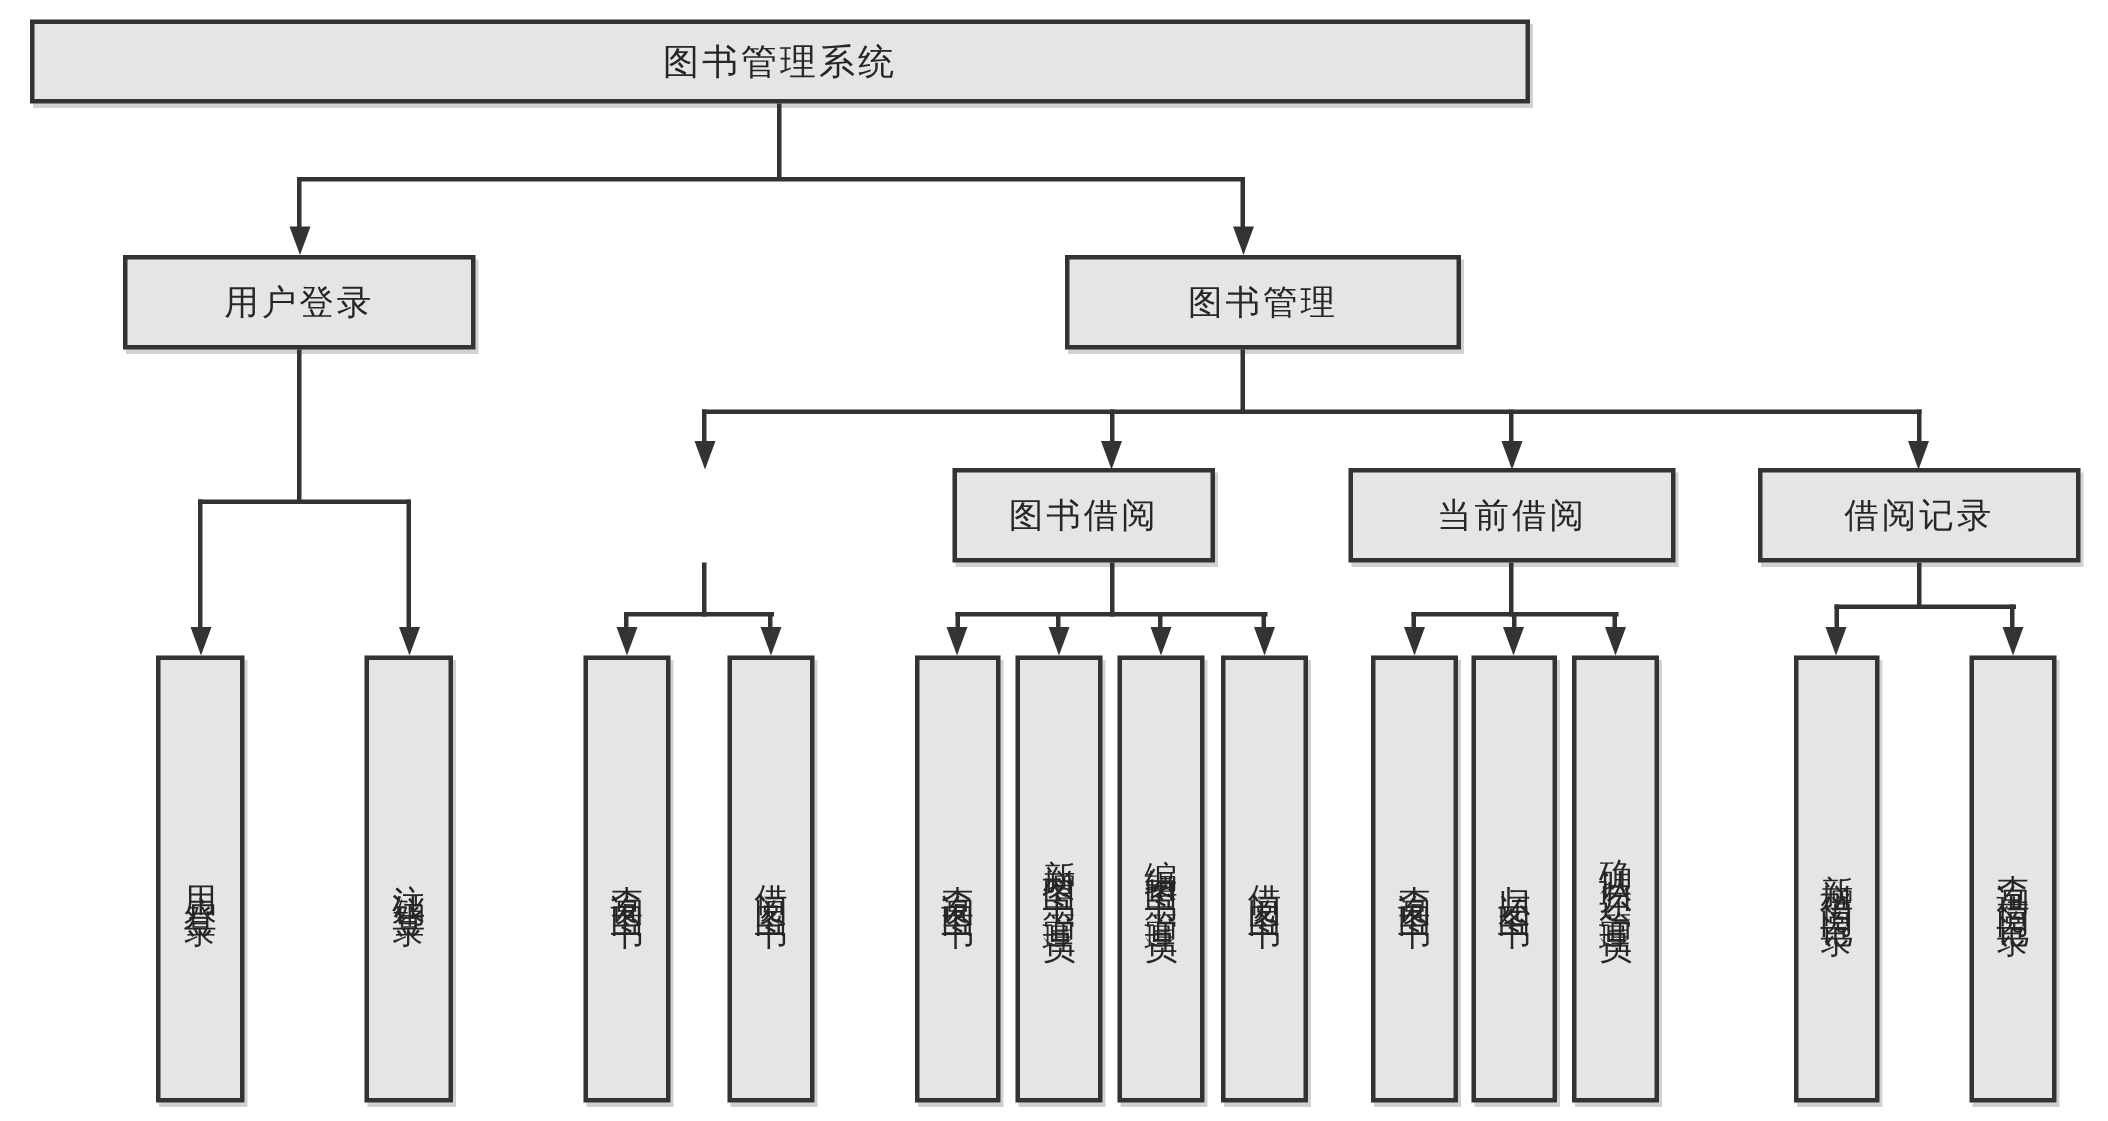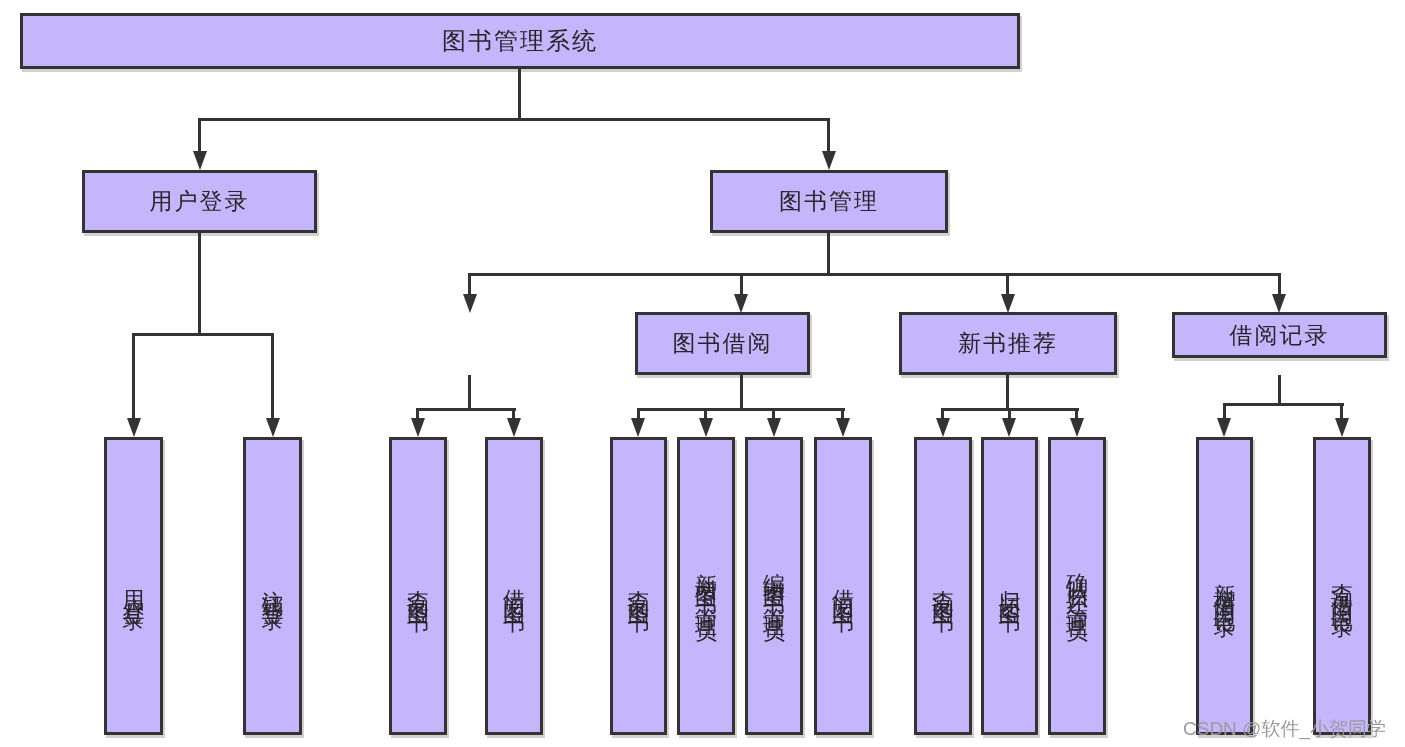--- a/index.html
+++ b/index.html
@@ -11,21 +11,21 @@
   .canvas {
     position: relative;
     width: 1405px;
     height: 747px;
     background: #ffffff;
     overflow: hidden;
   }
   
   .box {
     position: absolute;
-    background: #c4b5fd;
+    background: #e5e5e5;
     border: 3px solid #333333;
     box-shadow: 2px 3px 0 rgba(0,0,0,0.18);
     box-sizing: border-box;
     display: flex;
     align-items: center;
     justify-content: center;
     color: #262626;
   }
   .box.h span {
     font-size: 23px;
@@ -71,31 +71,31 @@
 
 <div class="canvas">
 
   <div class="box h root" style="left:20px;top:13px;width:1000px;height:56px">
     <span>图书管理系统</span>
   </div>
 
   <div class="box h" style="left:82px;top:170px;width:235px;height:63px">
     <span>用户登录</span>
   </div>
-  <div class="box h" style="left:710px;top:170px;width:238px;height:63px">
+  <div class="box h" style="left:710px;top:170px;width:264px;height:63px">
     <span>图书管理</span>
   </div>
 
   <div class="box h" style="left:635px;top:312px;width:175px;height:63px">
     <span>图书借阅</span>
   </div>
   <div class="box h" style="left:899px;top:312px;width:218px;height:63px">
-    <span>新书推荐</span>
-  </div>
-  <div class="box h" style="left:1172px;top:312px;width:215px;height:46px">
+    <span>当前借阅</span>
+  </div>
+  <div class="box h" style="left:1172px;top:312px;width:215px;height:63px">
     <span>借阅记录</span>
   </div>
 
   <div class="box v" style="left:104px;top:437px;width:59px;height:298px">
     <span>用户登录</span>
   </div>
   <div class="box v" style="left:243px;top:437px;width:59px;height:298px">
     <span>注销登录</span>
   </div>
 
@@ -188,15 +188,14 @@
   <div class="line" style="left:1075px;top:408px;width:3px;height:12px"></div>
   <div class="arr" style="left:1070px;top:418px"></div>
 
   <div class="line" style="left:1278px;top:375px;width:3px;height:31px"></div>
   <div class="line" style="left:1223px;top:403px;width:121px;height:3px"></div>
   <div class="line" style="left:1223px;top:403px;width:3px;height:17px"></div>
   <div class="arr" style="left:1217px;top:418px"></div>
   <div class="line" style="left:1340px;top:403px;width:3px;height:17px"></div>
   <div class="arr" style="left:1335px;top:418px"></div>
 
-  <div class="watermark">CSDN @软件_小贺同学</div>
 
 </div>
 
 </body></html>

